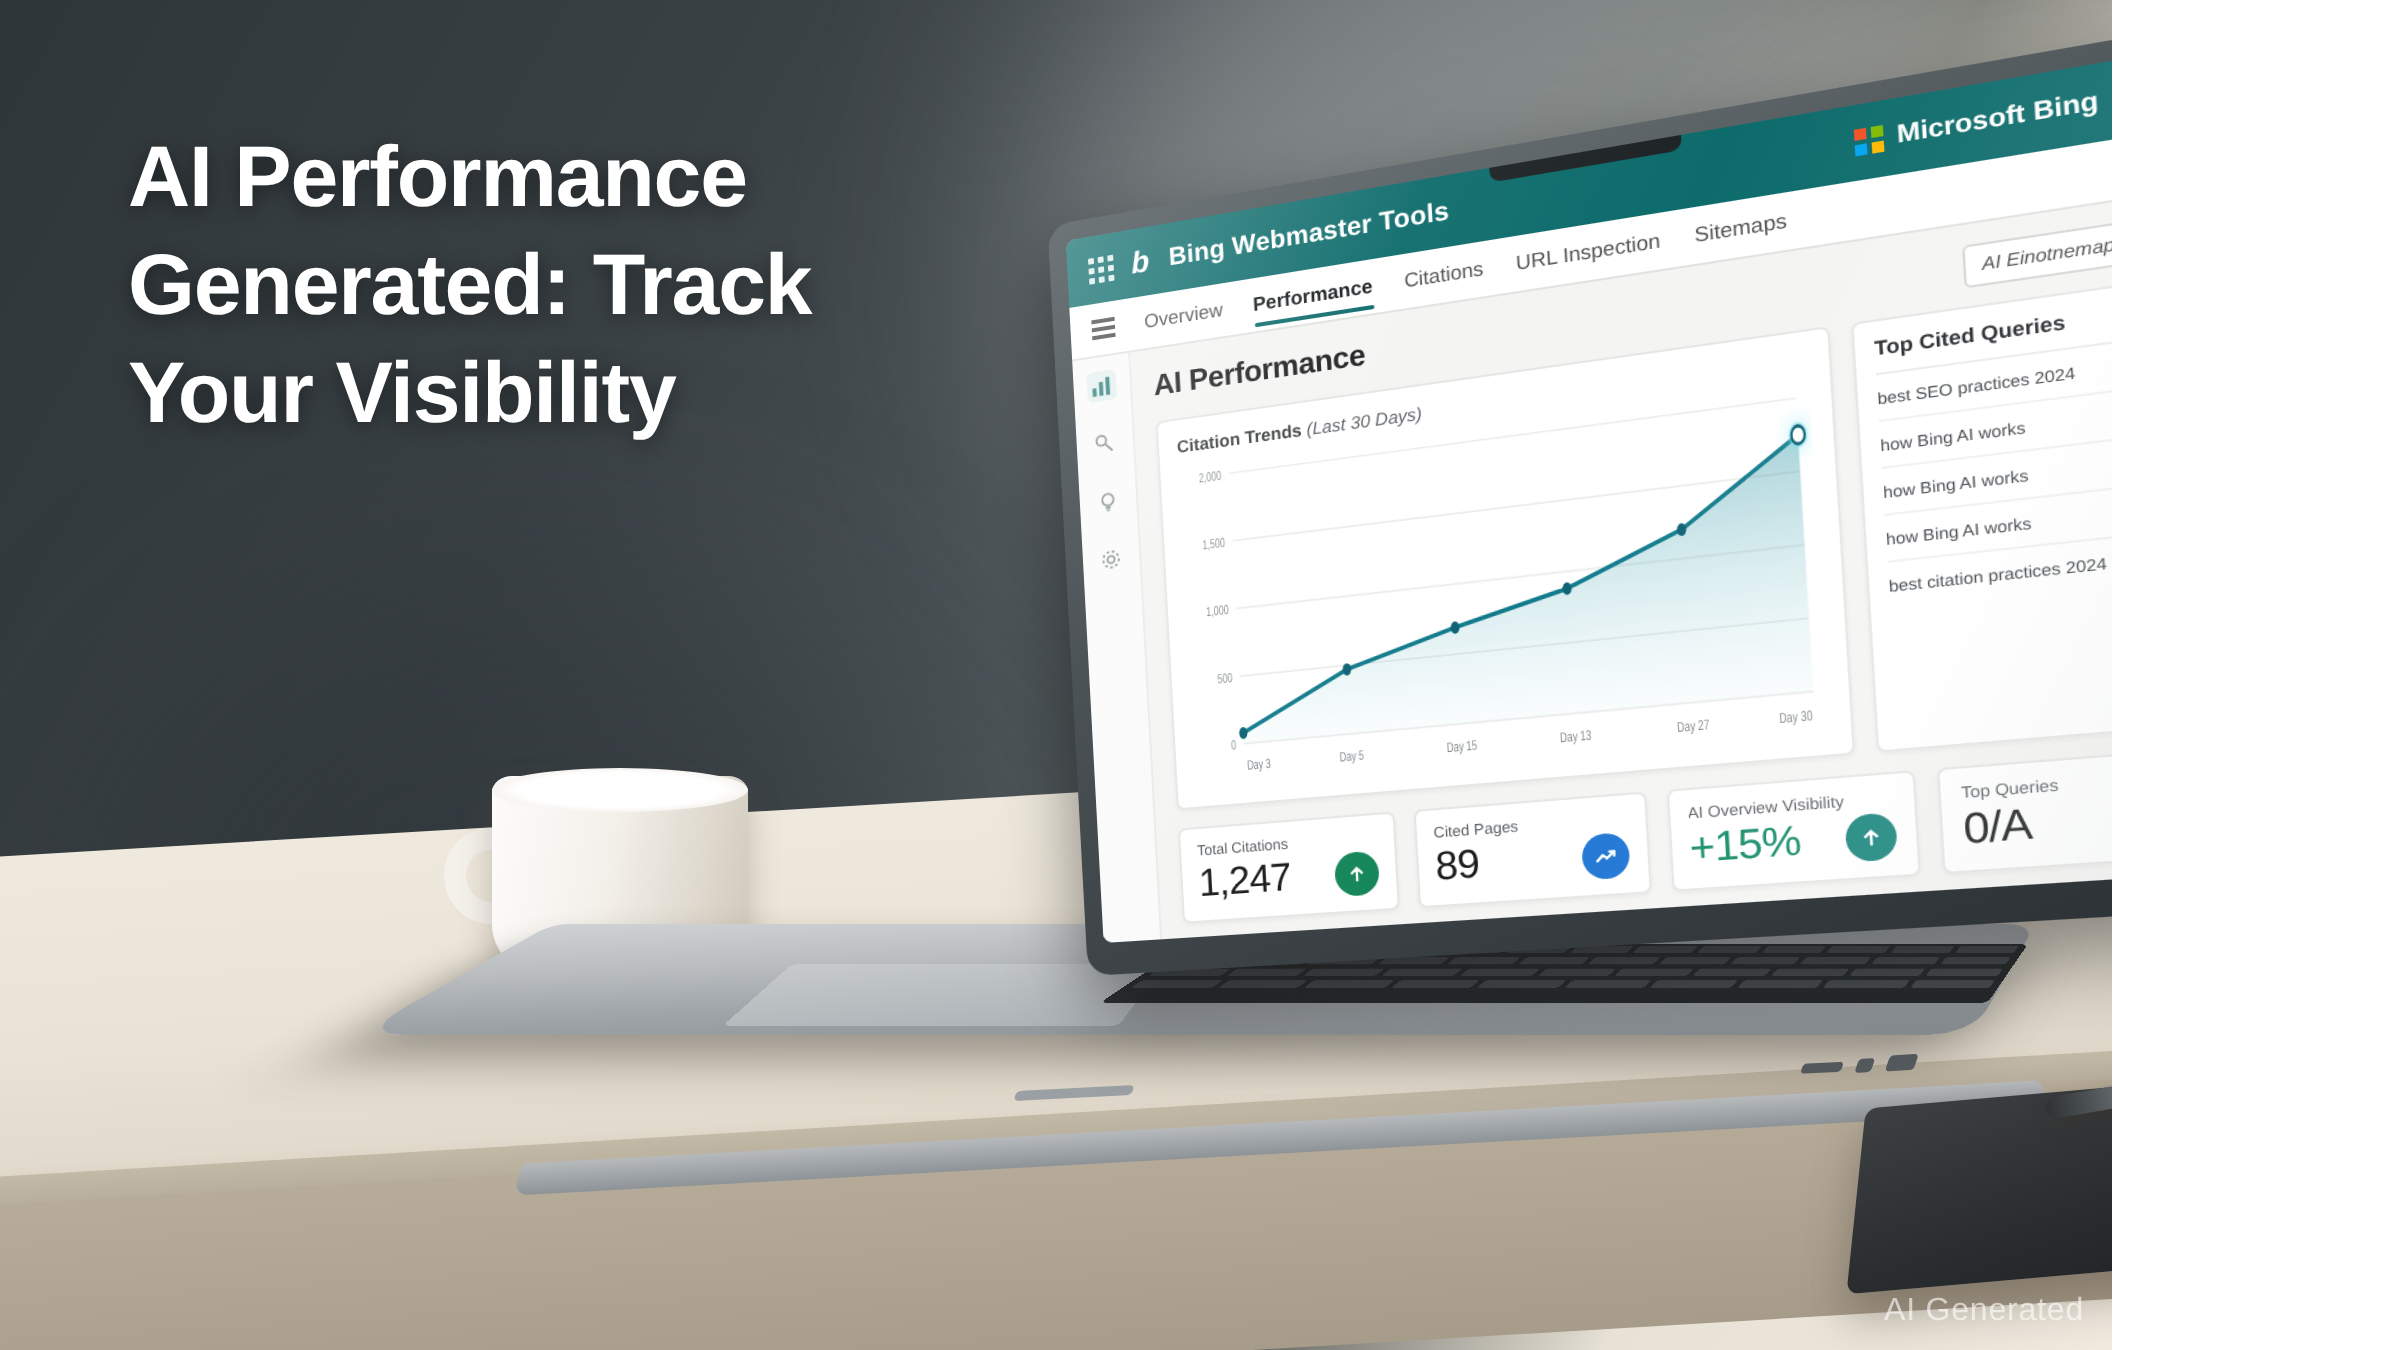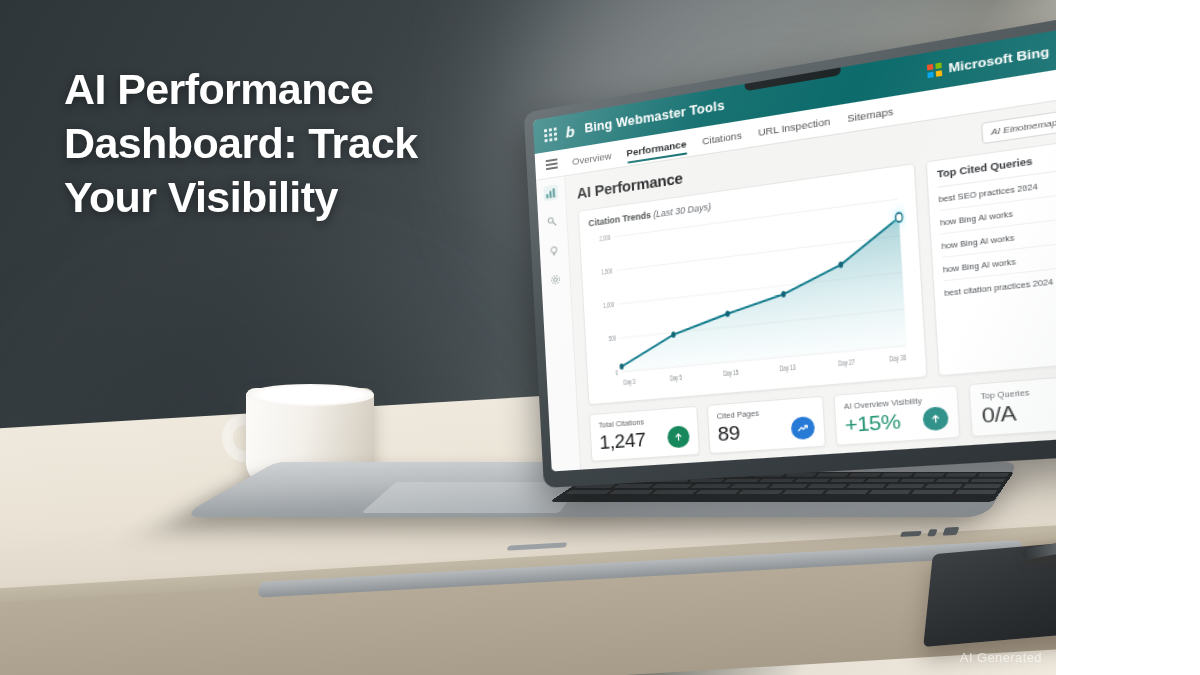--- a/index.html
+++ b/index.html
@@ -302,36 +302,36 @@
 
   
   #glare {
     position: absolute; inset: 0; pointer-events: none; z-index: 20;
     background: linear-gradient(118deg, rgba(255,255,255,.30) 0%, rgba(255,255,255,.05) 26%, rgba(255,255,255,0) 46%, rgba(255,255,255,.10) 74%, rgba(210,215,215,.26) 100%);
   }
 
   
   #watermark {
     position: absolute; right: 14px; bottom: 10px;
-    font-size: 13px; color: rgba(255,255,255,.62);
+    font-size: 16px; color: rgba(255,255,255,.62);
     letter-spacing: .4px; font-weight: 400;
   }
 </style>
 </head>
 <body>
 
 <div id="stage">
 
   <div class="bloom bloom-a"></div>
   <div class="bloom bloom-b"></div>
   <div class="bloom bloom-c"></div>
 
   <div id="headline">
     <span class="l">AI Performance</span>
-    <span class="l">Dashboard: Track</span>
+    <span class="l">Generated: Track</span>
     <span class="l">Your Visibility</span>
   </div>
 
   <div id="desk"></div>
   <div id="desk-edge"></div>
   <div id="desk-front"></div>
 
   <div id="mug-wrap">
     <div id="mug-shadow"></div>
     <div id="mug-handle"></div>

